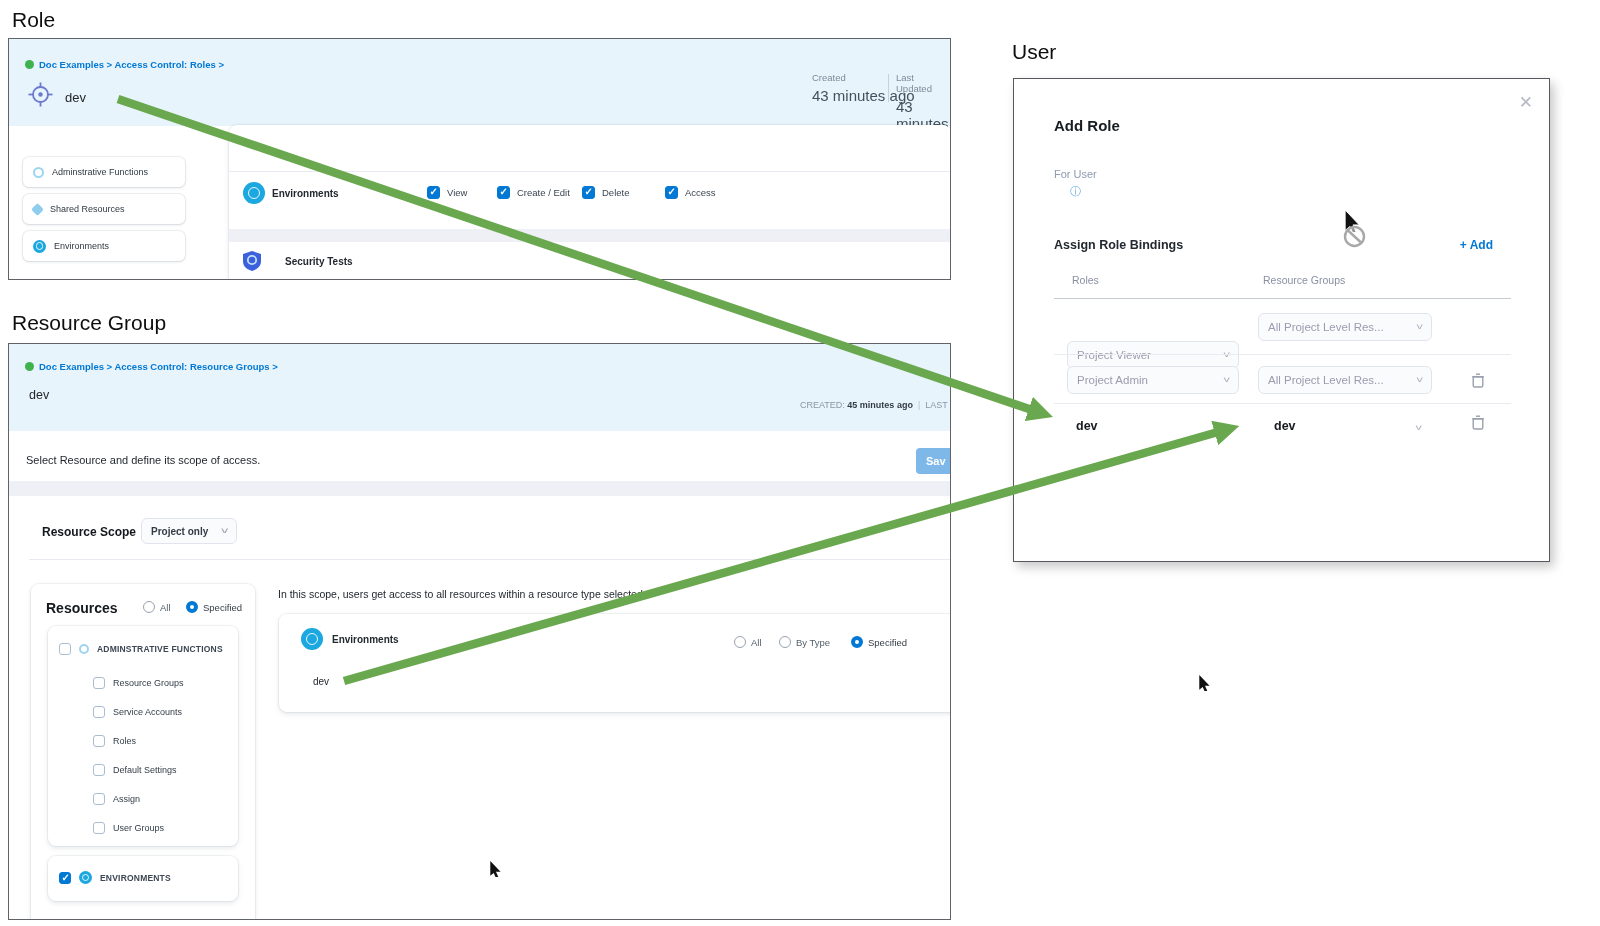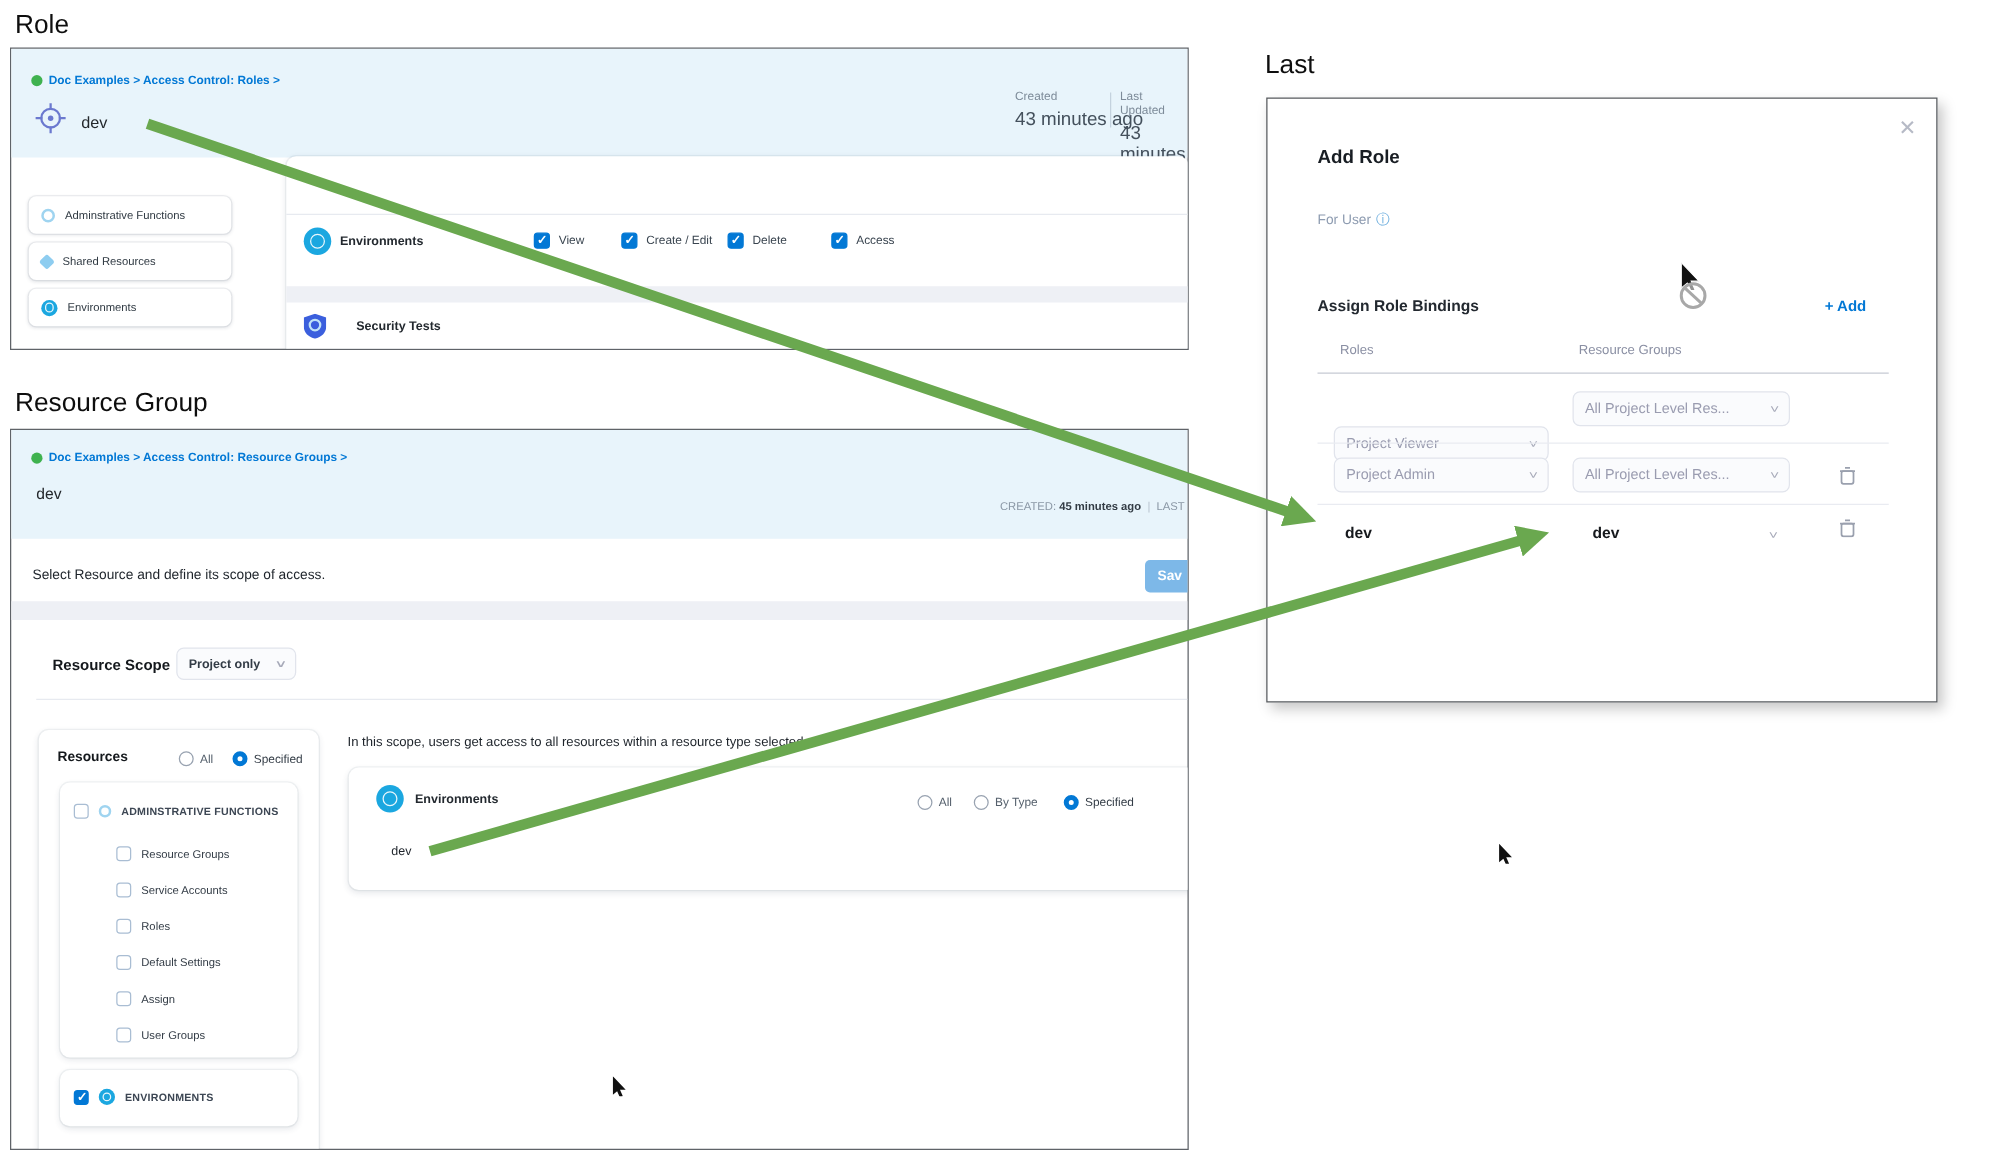--- a/index.html
+++ b/index.html
@@ -38,21 +38,21 @@
   .radio-lab{font-size:9.5px;color:#55606c;}
   svg{display:block;}
 </style>
 </head>
 <body>
 
 <div class="stage">
 
   <div class="abs section-label" style="left:12px;top:8px;">Role</div>
   <div class="abs section-label" style="left:12px;top:311px;">Resource Group</div>
-  <div class="abs section-label" style="left:1012px;top:40px;">Last</div>
+  <div class="abs section-label" style="left:1012px;top:40px;">User</div>
 
   <div class="panel" style="left:8px;top:38px;width:941px;height:240px;">
     <div class="hdr"></div>
     <div class="crumb" style="left:16px;top:20px;">
       <span class="greendot"></span>
       <span>Doc Examples &gt; Access Control: Roles &gt;</span>
     </div>
     <svg class="abs" style="left:18px;top:42px;" width="27" height="27" viewBox="0 0 27 27">
       <circle cx="13.5" cy="13.5" r="7.5" fill="none" stroke="#6b79cf" stroke-width="1.8"></circle>
       <circle cx="13.5" cy="13.5" r="2.2" fill="#6b79cf"></circle>
@@ -138,21 +138,21 @@
     <div class="grayband" style="left:0;top:137px;width:941px;height:15px;"></div>
 
     <div class="abs" style="left:33px;top:181px;font-size:12px;font-weight:700;color:#14181c;">Resource Scope</div>
     <div class="dd" style="left:132px;top:174px;width:96px;height:26px;font-size:10px;color:#333c46;font-weight:600;">
       <span>Project only</span>
       <span class="chev">˅</span>
     </div>
     <div class="divider-h" style="left:20px;top:215px;width:921px;"></div>
 
     <div class="abs card" style="left:22px;top:240px;width:224px;height:335px;border-radius:8px 8px 0 0;">
-      <div class="abs" style="left:15px;top:16px;font-size:11px;font-weight:700;color:#14181c;">Resources</div>
+      <div class="abs" style="left:15px;top:16px;font-size:14px;font-weight:700;color:#14181c;">Resources</div>
       <div class="abs" style="left:112px;top:17px;display:flex;align-items:center;gap:5px;">
         <span class="radio"></span>
         <span class="radio-lab">All</span>
       </div>
       <div class="abs" style="left:155px;top:17px;display:flex;align-items:center;gap:5px;">
         <span class="radio sel"></span>
         <span class="radio-lab" style="color:#333c46;">Specified</span>
       </div>
 
       <div class="abs card" style="left:17px;top:42px;width:190px;height:220px;">
@@ -215,21 +215,21 @@
         <span class="radio-lab" style="color:#333c46;">Specified</span>
       </div>
       <div class="abs" style="left:34px;top:62px;font-size:10px;color:#1d232a;">dev</div>
     </div>
   </div>
 
   <div class="panel" style="left:1013px;top:78px;width:535px;height:482px;border-color:#55585c;box-shadow:4px 5px 10px rgba(0,0,0,.22);">
     <div class="abs" style="right:16px;top:15px;font-size:17px;color:#b6bac6;line-height:1;">✕</div>
     <div class="abs" style="left:40px;top:38px;font-size:15px;font-weight:700;color:#181d23;">Add Role</div>
 
-    <div class="abs" style="left:40px;top:89px;font-size:11px;color:#8d9bb0;display:flex;align-items:center;gap:4px;">
+    <div class="abs" style="left:40px;top:89px;font-size:11px;color:#8d9bb0;display:flex;align-items:center;gap:4px;flex-direction:column;">
       <span>For User</span>
       <span style="color:#64a9dc;font-size:11px;">ⓘ</span>
     </div>
 
     <div class="abs" style="left:40px;top:159px;font-size:12.5px;font-weight:700;color:#232930;">Assign Role Bindings</div>
     <div class="abs" style="right:56px;top:159px;font-size:12px;font-weight:700;color:#0278d5;">+ Add</div>
 
     <div class="abs" style="left:58px;top:195px;font-size:10.5px;color:#8a8fa3;">Roles</div>
     <div class="abs" style="left:249px;top:195px;font-size:10.5px;color:#8a8fa3;">Resource Groups</div>
     <div class="abs" style="left:40px;top:219px;width:457px;height:1px;background:#c6cad4;"></div>

